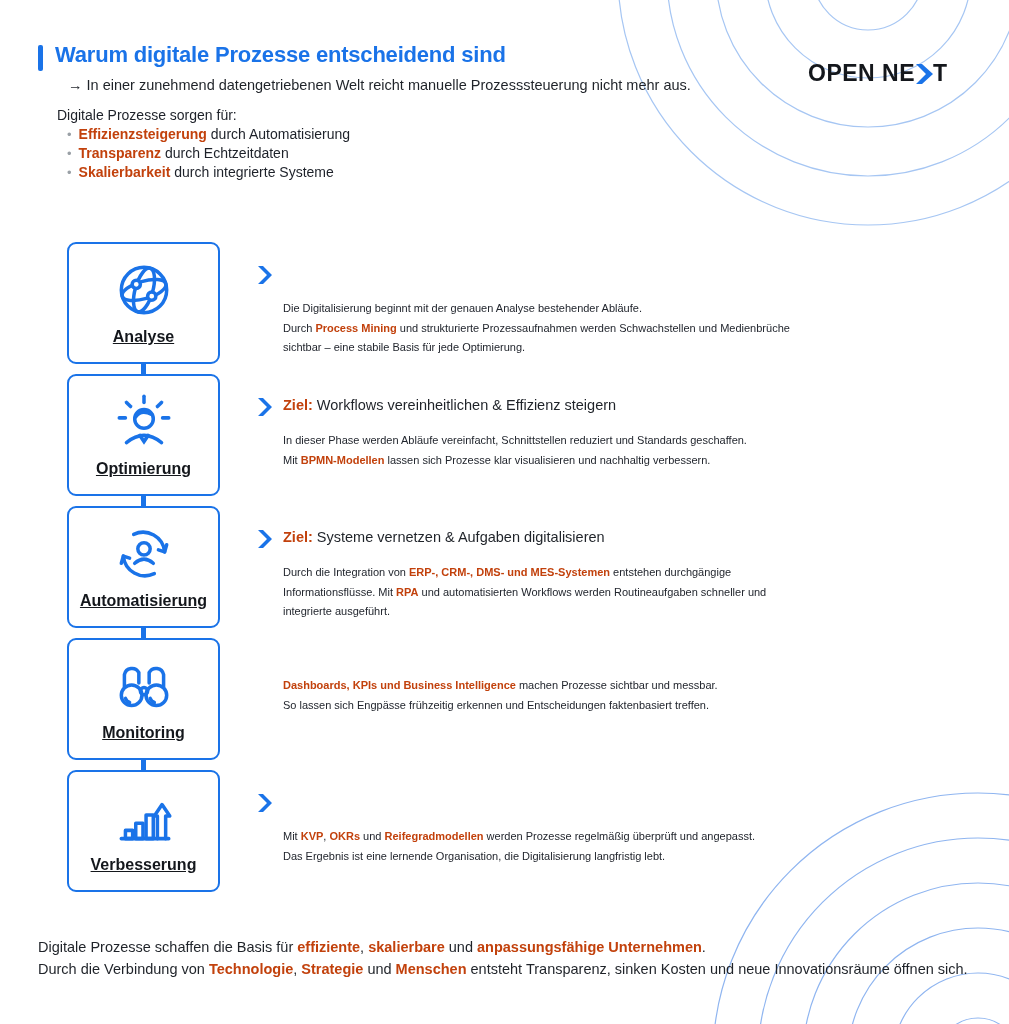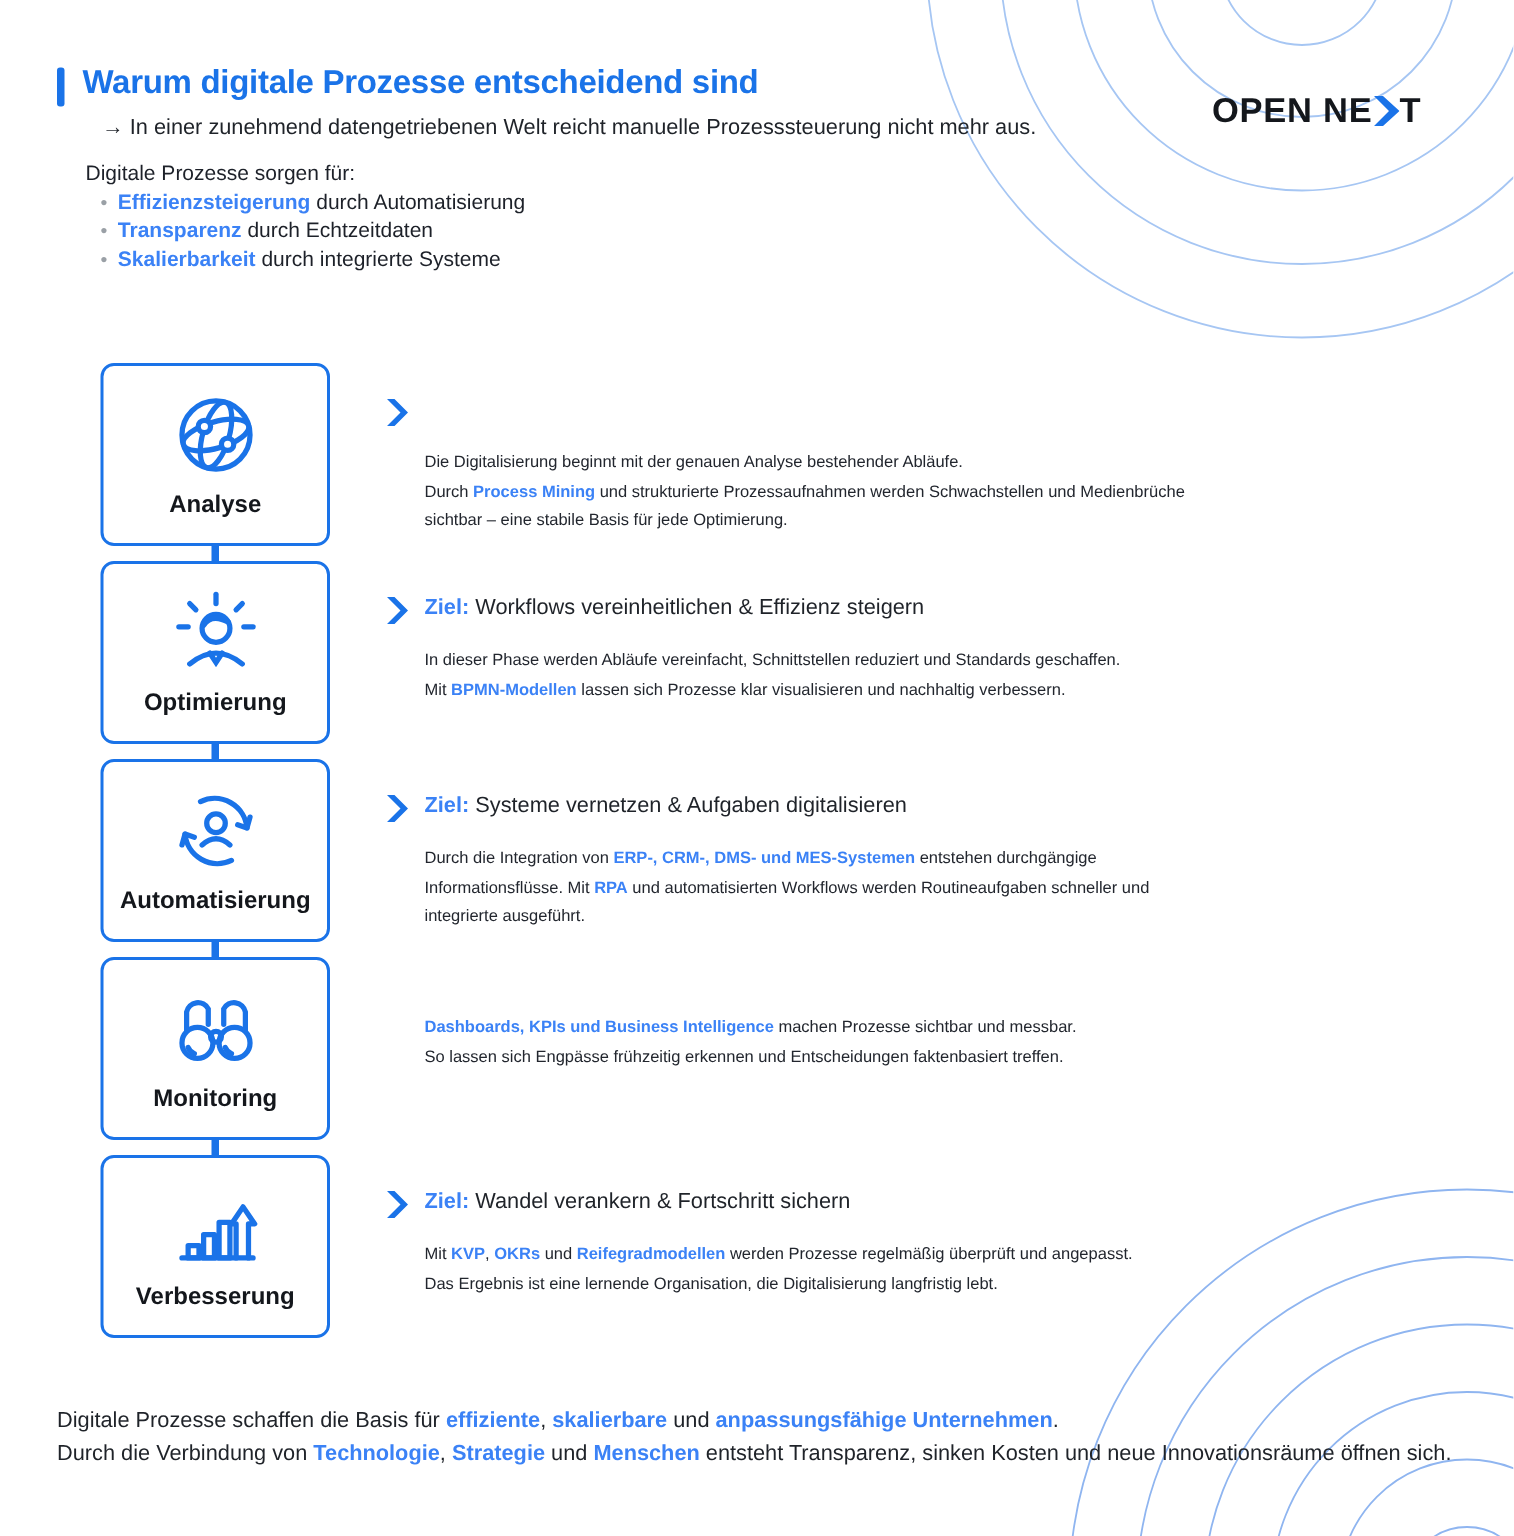--- a/index.html
+++ b/index.html
@@ -26,28 +26,28 @@
 
   
   .stage{position:absolute; left:0; width:1009px; z-index:1;}
   .stage-box{
     position:absolute; left:67px; top:0; width:153px; height:122px;
     border:2px solid #1a73e8; border-radius:9px; background:#ffffff;
     display:flex; flex-direction:column; align-items:center; justify-content:flex-end;
     box-sizing:border-box;
   }
   .stage-box svg.big{position:absolute; top:13px; left:50%; transform:translateX(-50%);}
-  .stage-label{font-size:16px; font-weight:bold; color:#14171c; margin-bottom:16px;}
+  .stage-label{font-size:16px; font-weight:bold; color:#14171c; margin-bottom:16px;text-decoration:underline;}
   .connector{position:absolute; left:141px; top:122px; width:5px; height:10px; background:#1a73e8;}
   .stage-text{position:absolute; left:258px; top:23px; width:730px;}
   .ziel-row{display:flex; align-items:flex-start;}
   .ziel-row svg{flex:0 0 auto; margin:1px 11px 0 0;}
   .ziel-line{font-size:14.5px; color:#1f2329;}
   .stage-body{margin:15px 0 0 25px; font-size:11px; line-height:19.5px; color:#22262e;}
-  b{font-weight:bold; color:#3b82f6;}
+  b{font-weight:bold; color:#c2410c;}
 
   
   #footer{left:38px; top:936px; font-size:14.5px; line-height:22px; color:#1f2329;}
 </style>
 </head>
 <body>
 
 <div id="page">
 
   <svg id="bg-arcs" width="1009" height="1024" viewBox="0 0 1009 1024">
@@ -211,21 +211,20 @@
         <rect x="34" y="29" width="7" height="23"></rect>
         <path d="M45,52 V30 H42 L49.5,19 L57,30 H53 V52"></path>
       </svg>
       <div class="stage-label">Verbesserung</div>
     </div>
     <div class="stage-text">
       <div class="ziel-row">
         <svg width="14" height="18" viewBox="0 0 14 18">
           <polygon points="0,0 5,0 14,9 5,18 0,18 9,9" fill="#1a73e8"></polygon>
         </svg>
-        <div class="ziel-line"><b>Ziel:</b><span> Wandel verankern &amp; Fortschritt sichern</span></div>
       </div>
       <div class="stage-body">
         <div><span>Mit </span><b>KVP</b><span>, </span><b>OKRs</b><span> und </span><b>Reifegradmodellen</b><span> werden Prozesse regelmäßig überprüft und angepasst.</span></div>
         <div><span>Das Ergebnis ist eine lernende Organisation, die Digitalisierung langfristig lebt.</span></div>
       </div>
     </div>
   </div>
 
   <div id="footer" class="layer">
     <div><span>Digitale Prozesse schaffen die Basis für </span><b>effiziente</b><span>, </span><b>skalierbare</b><span> und </span><b>anpassungsfähige Unternehmen</b><span>.</span></div>

